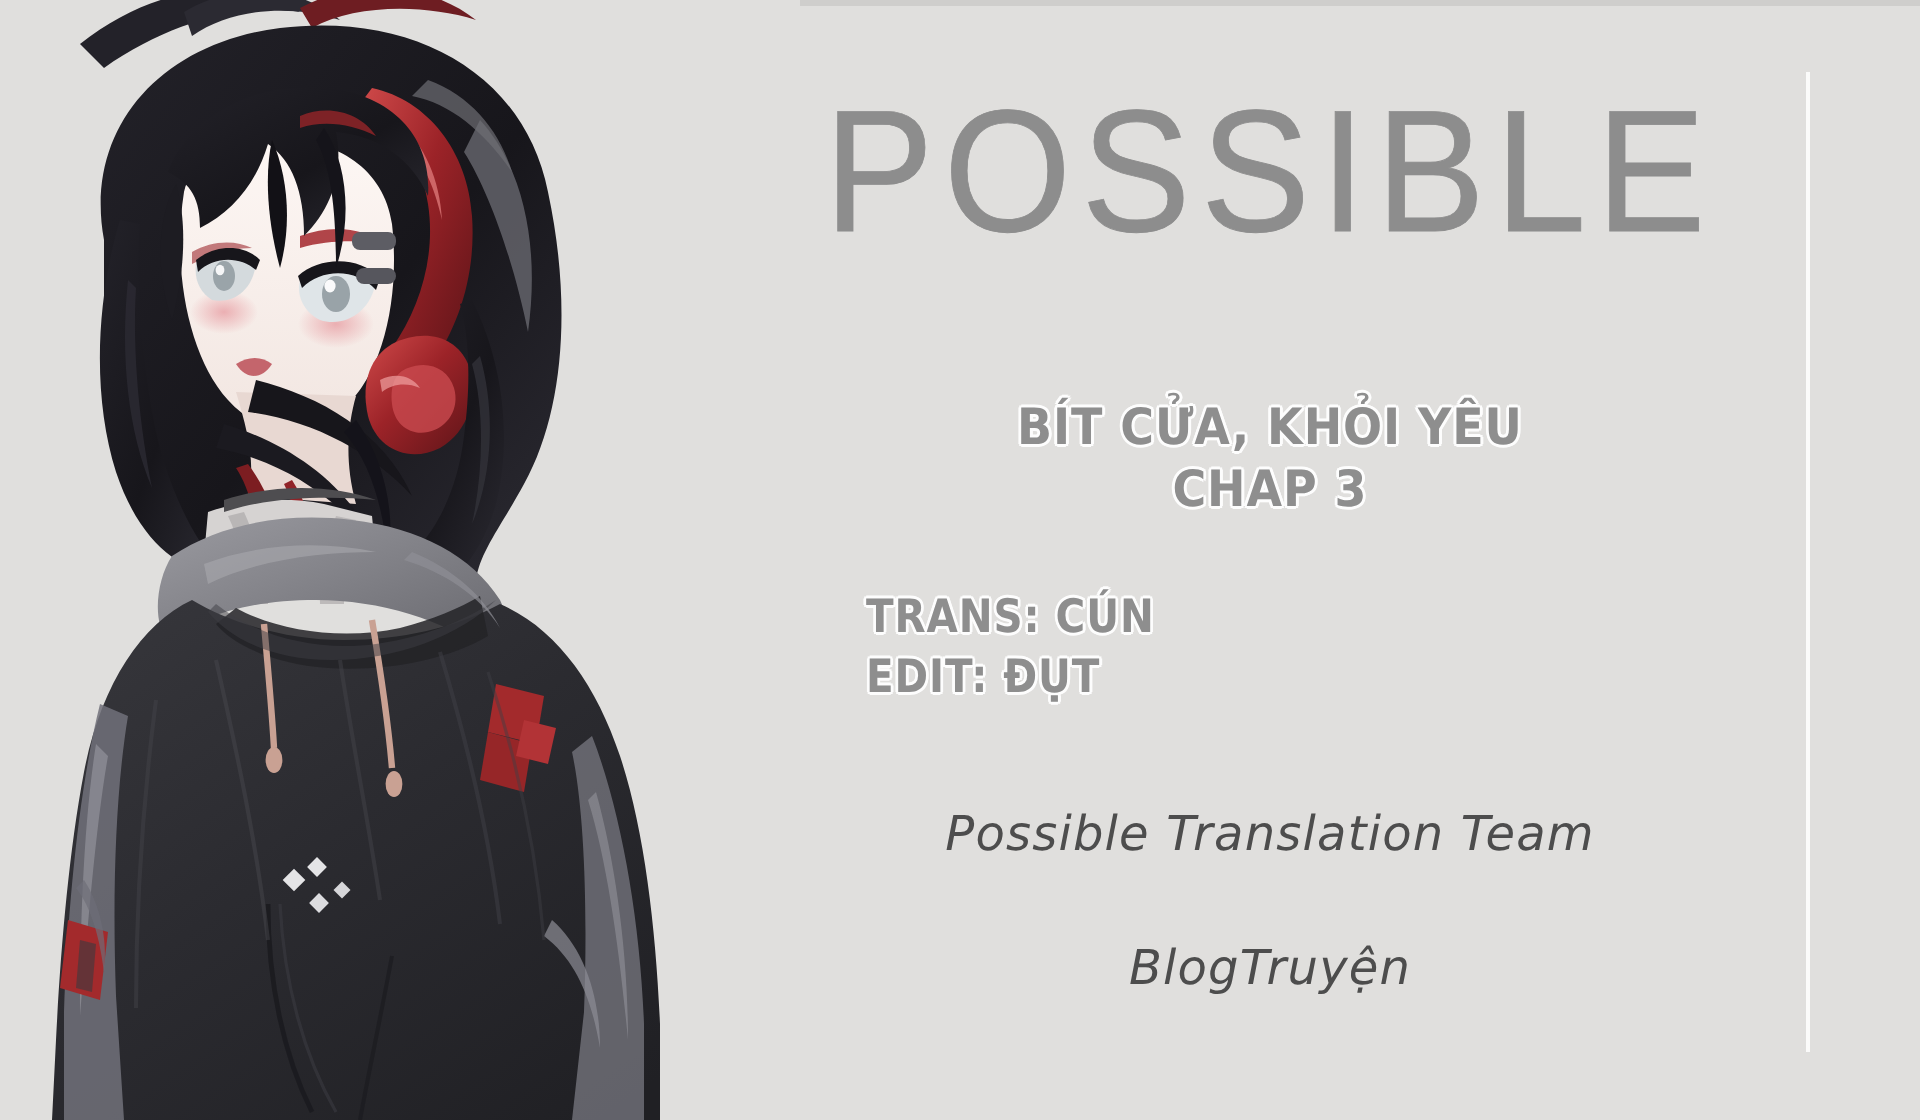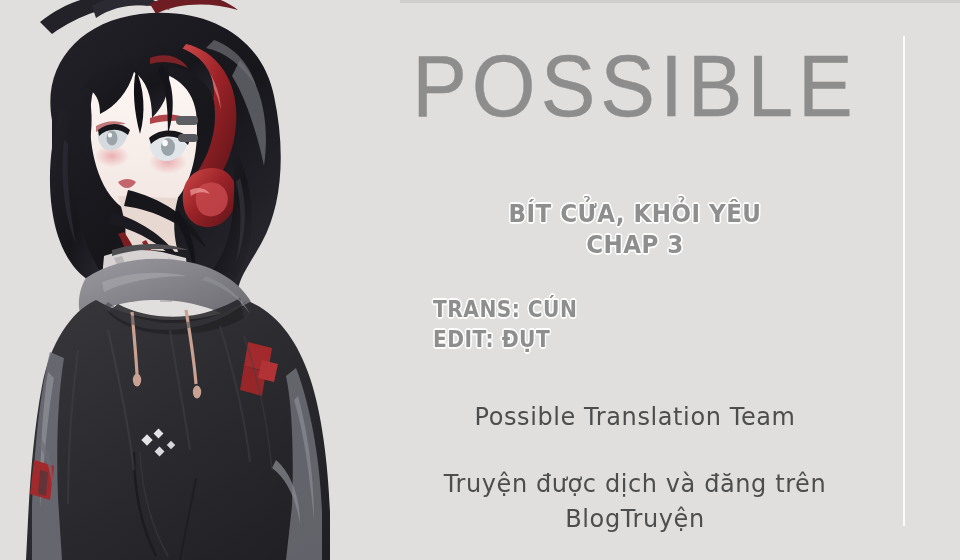--- a/index.html
+++ b/index.html
@@ -126,21 +126,21 @@
     top: 400px;
     width: 470px;
     text-align: center;
     font-family: "DejaVu Sans", sans-serif;
     font-size: 24px;
     line-height: 35px;
     letter-spacing: 0.6px;
     color: #4d4d4d;
     font-weight: 400;
   }
-  .footer-line { display: block; white-space: nowrap; }
+  .footer-line { display: block; white-space: nowrap; font-style: italic; }
   .footer-group { display: block; }
   .footer-group.second { margin-top: 32px; }
 </style>
 </head>
 <body>
 
 <div id="page">
 
   <div class="top-rule"></div>
 
@@ -353,19 +353,18 @@
     <div class="credits">
       <span class="credit-line">TRANS: CÚN</span>
       <span class="credit-line">EDIT: ĐỤT</span>
     </div>
 
     <div class="footer">
       <span class="footer-group">
         <span class="footer-line">Possible Translation Team</span>
       </span>
       <span class="footer-group second">
-        <span class="footer-line">Truyện được dịch và đăng trên</span>
         <span class="footer-line">BlogTruyện</span>
       </span>
     </div>
 
   </div>
 </div>
 
 </body></html>

